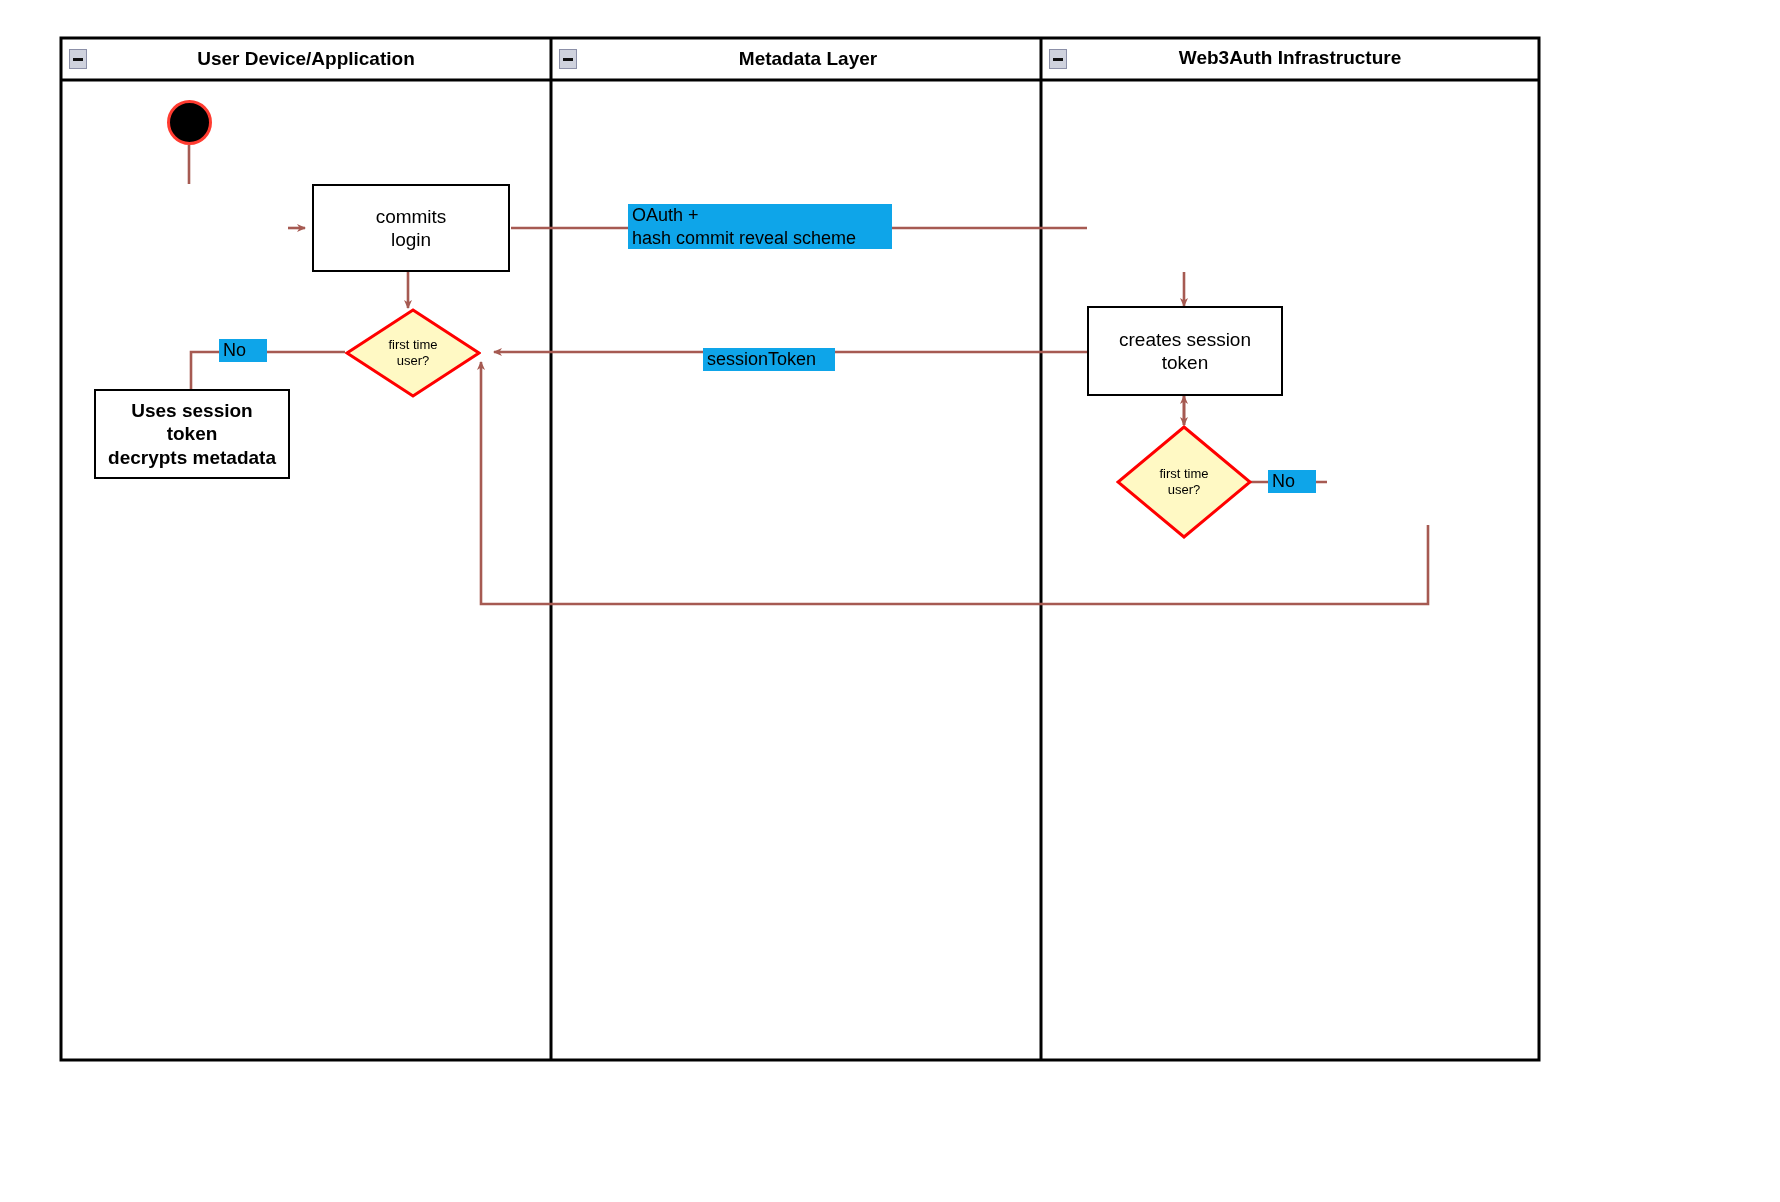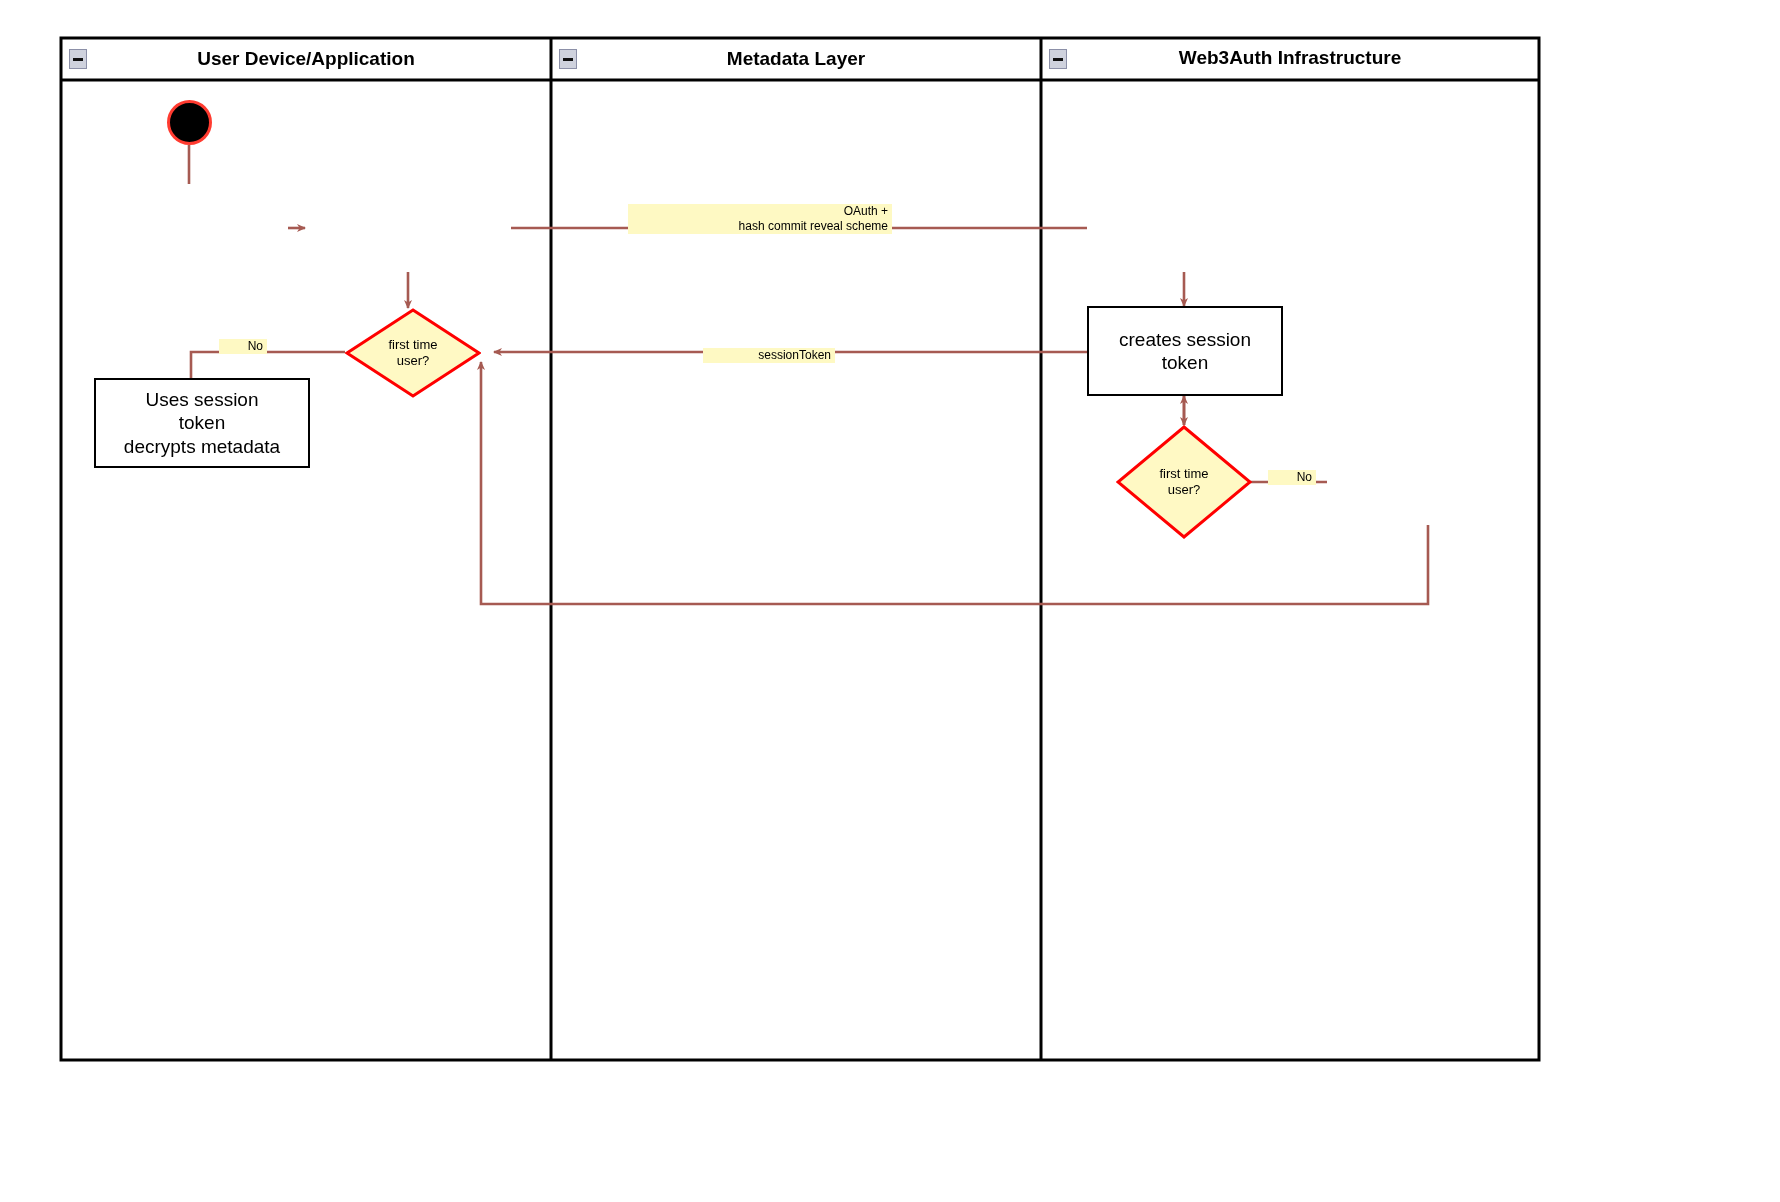--- a/index.html
+++ b/index.html
@@ -46,23 +46,23 @@
     text-align:center;font-size:13px;color:#000;line-height:1.22;
     white-space:pre-line;
   }
   .start-node{
     position:absolute;border-radius:50%;
     background:#000000;border:3px solid #ff3b30;
     box-sizing:border-box;
   }
   .edge-label{
     position:absolute;
-    font-size:12px;color:#000;
-    text-align:right;
-    background:#fef9c3;
+    font-size:18px;color:#000;
+    text-align:left;
+    background:#0ea5e9;
     padding:0 4px;
     white-space:pre-line;
     line-height:1.25;
     pointer-events:none;
   }
 </style>
 </head>
 <body>
 
 <div id="stage">
@@ -112,32 +112,34 @@
   </svg>
 
   <div class="collapse-icon" style="left:69px;top:49px;">
       <i></i>
     </div>
   <div class="lane-title" style="left:61px;top:38px;width:490px;height:42px;">User Device/Application</div>
 
   <div class="collapse-icon" style="left:559px;top:49px;">
       <i></i>
     </div>
-  <div class="lane-title" style="left:551px;top:38px;width:490px;height:42px;">Metadata Layer</div>
+  <div class="lane-title" style="left:551px;top:38px;width:490px;height:42px;padding-left:12px;">Metadata Layer</div>
 
   <div class="collapse-icon" style="left:1049px;top:49px;">
       <i></i>
     </div>
   <div class="lane-title" style="left:1041px;top:38px;width:498px;height:40px;">Web3Auth Infrastructure</div>
 
   <div class="start-node" style="left:167px;top:100px;width:45px;height:45px;"></div>
 
 
+  <div class="node activity" style="left:312px;top:184px;width:198px;height:88px;">commits
+login</div>
 
-  <div class="node activity" style="left:94px;top:378px;width:216px;height:90px;">Uses session
+  <div class="node activity" style="left:94px;top:389px;width:196px;height:90px;font-weight:bold;">Uses session
 token
 decrypts metadata</div>
 
 
   <div class="node activity" style="left:1087px;top:306px;width:196px;height:90px;">creates session
 token</div>
 
 
   <div class="decision-wrap" style="left:345px;top:308px;width:136px;height:90px;">
     <svg width="136" height="90" viewBox="0 0 136 90" xmlns="http://www.w3.org/2000/svg">

